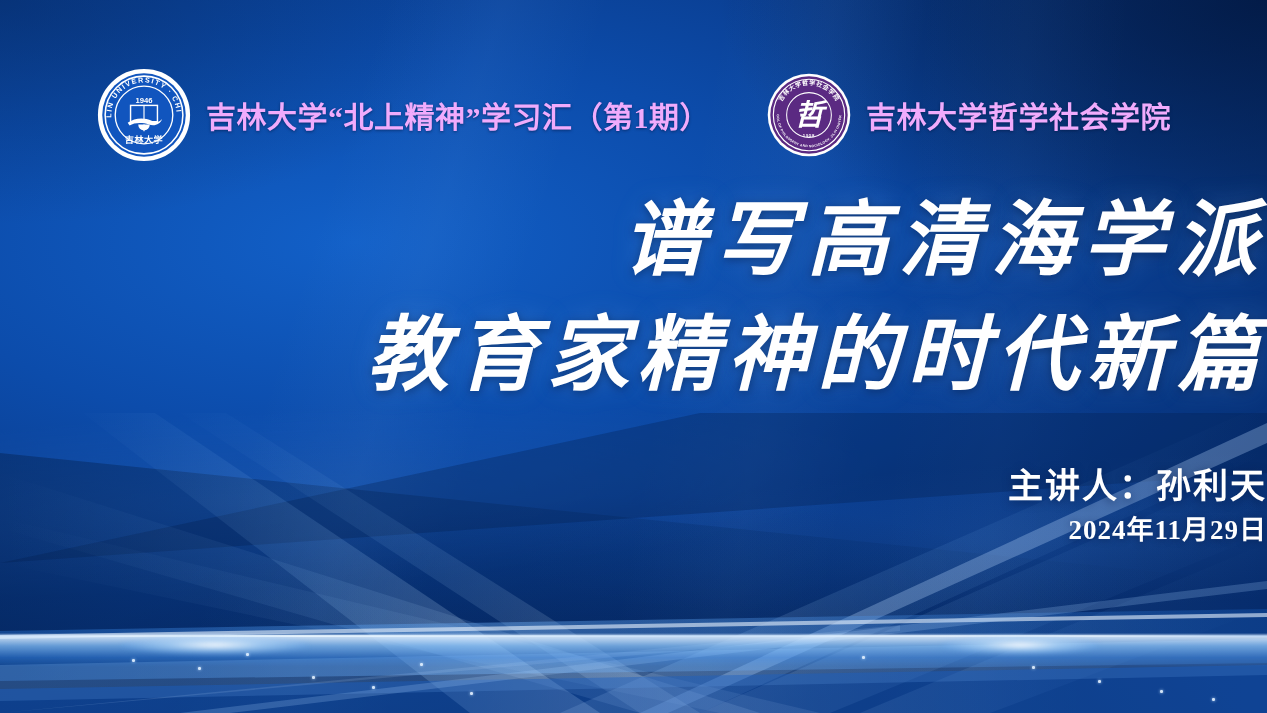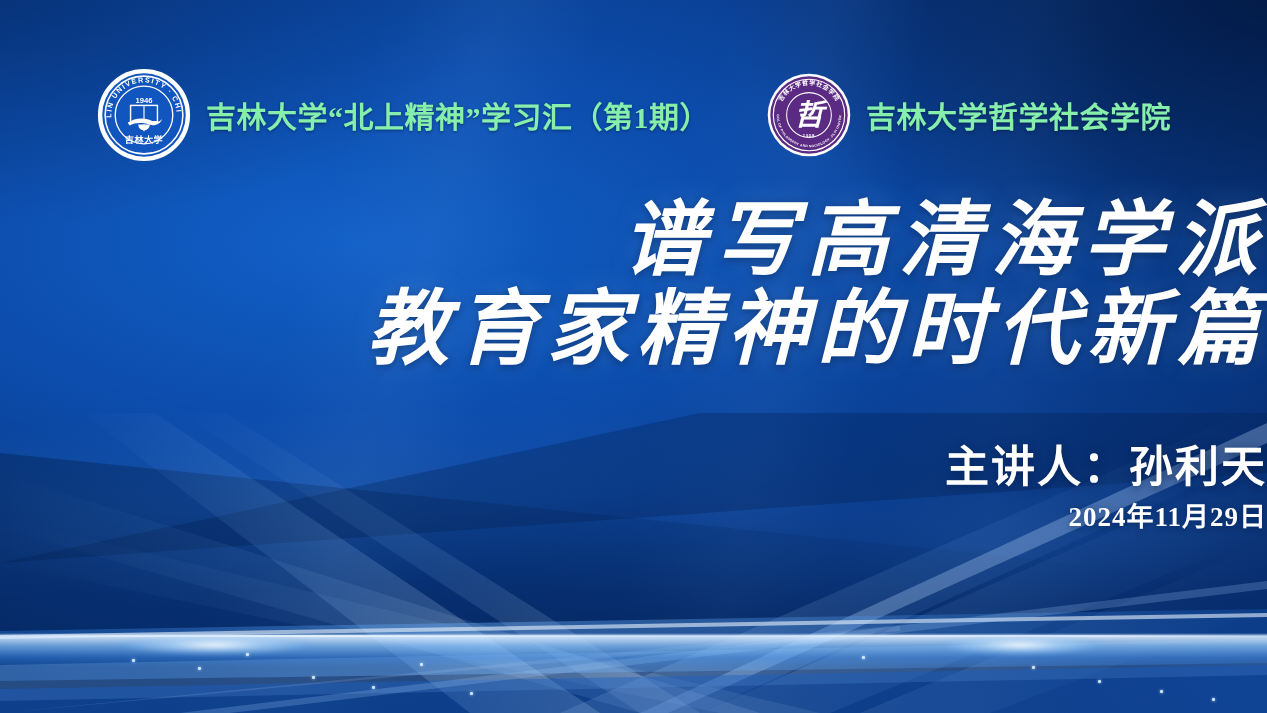--- a/index.html
+++ b/index.html
@@ -127,21 +127,21 @@
     justify-content: center;
     gap: 56px;
     z-index: 5;
   }
   .brand {
     display: flex;
     align-items: center;
     gap: 14px;
   }
   .brand-text {
-    color: #86efac;
+    color: #f0abfc;
     font-size: 30px;
     font-weight: 700;
     letter-spacing: 0.5px;
     white-space: nowrap;
     text-shadow: 0 1px 3px rgba(0,20,60,0.55);
   }
   .logo { display: block; flex: 0 0 auto; }
 
   
   .titles {
@@ -166,27 +166,27 @@
     font-size: 82px;
     line-height: 1.06;
     letter-spacing: 10px;
     text-indent: 10px;
   }
   .title-line-2 {
     font-size: 82px;
     line-height: 1.12;
     letter-spacing: 8px;
     text-indent: 8px;
-    margin-top: 0;
+    margin-top: 26px;
   }
 
   .speaker {
     margin-top: 56px;
     color: #ffffff;
-    font-size: 44px;
+    font-size: 35px;
     font-weight: 700;
     letter-spacing: 2px;
     text-shadow: 0 2px 8px rgba(0,22,64,0.55);
   }
   .date {
     color: #ffffff;
     font-size: 27px;
     font-weight: 700;
     letter-spacing: 1px;
     text-shadow: 0 1px 6px rgba(0,22,64,0.5);

